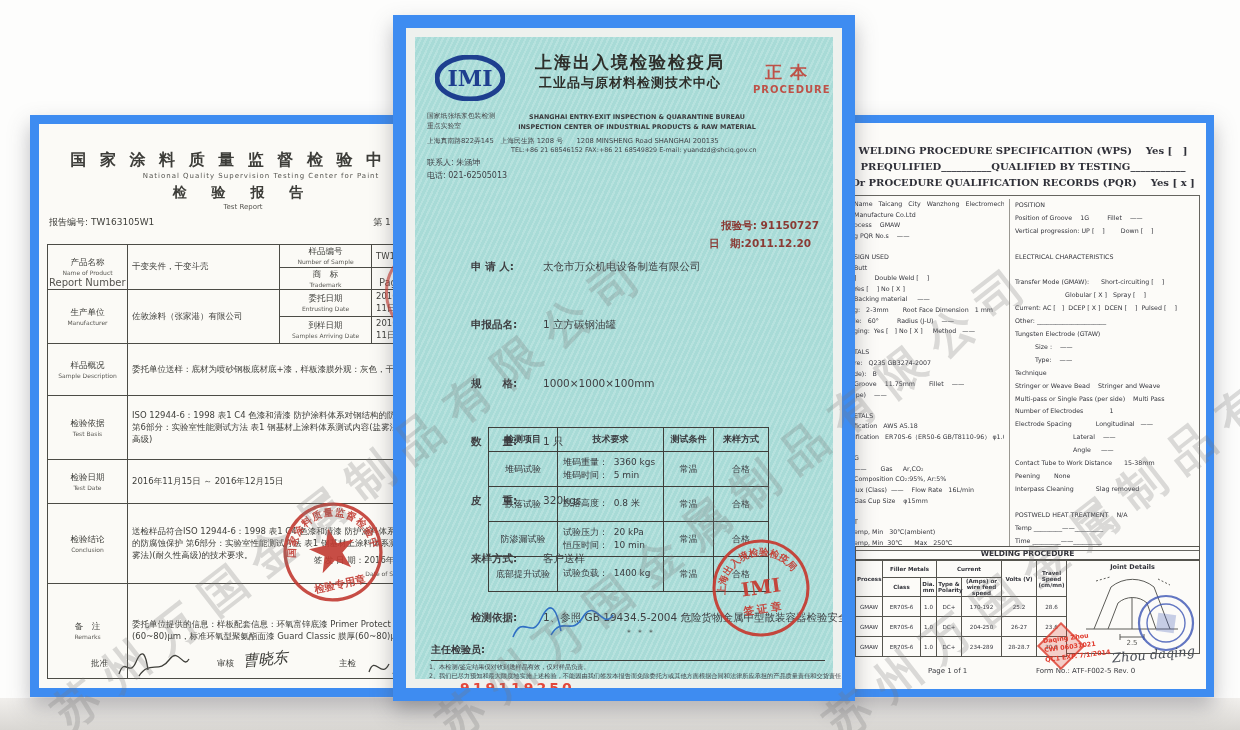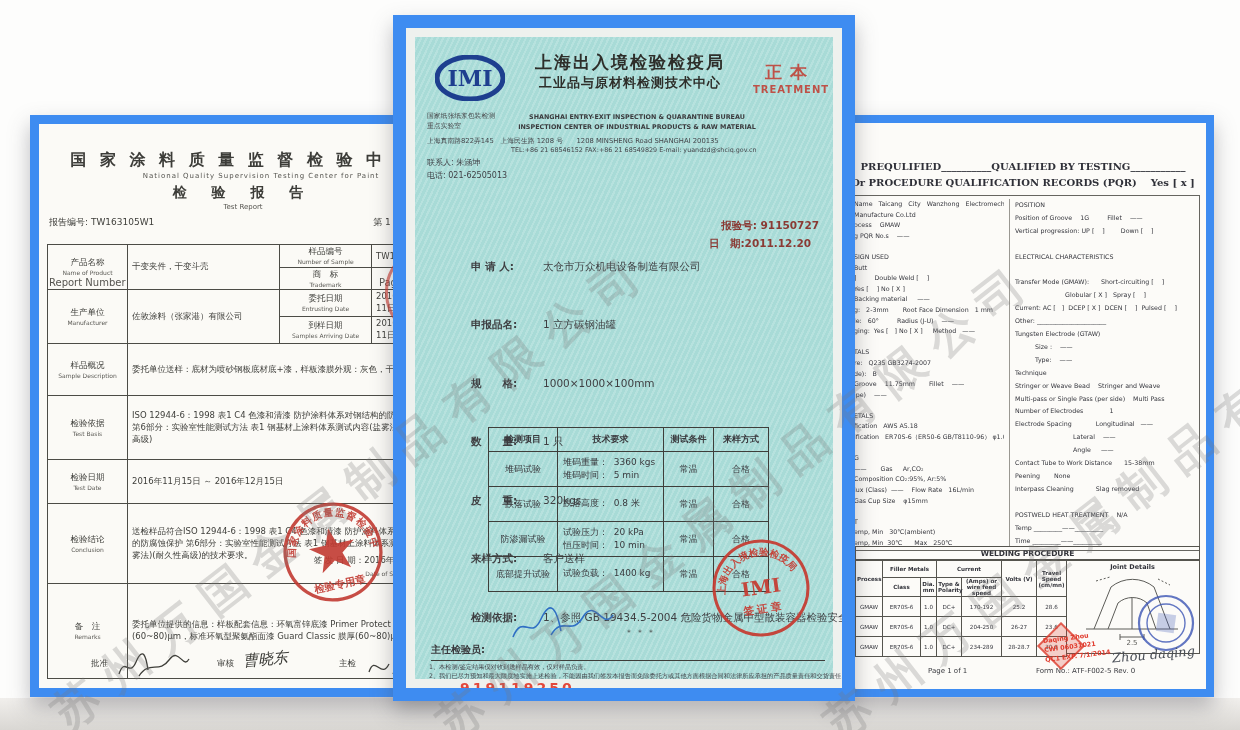--- a/index.html
+++ b/index.html
@@ -271,20 +271,21 @@
         <path d="M50 27 L55.5 42.5 L72 42.5 L58.8 52.3 L64 68 L50 58.4 L36 68 L41.2 52.3 L28 42.5 L44.5 42.5 Z" fill="#c23b32"></path>
         <text x="50" y="85" text-anchor="middle" font-size="10" font-weight="bold" fill="#c23b32">检验专用章</text>
       </svg>
 
       <div class="abs ld-stamp-partial"></div>
     </div>
   </div>
 
   <div class="doc doc-right">
     <div class="paper rd-paper">
+      <div class="abs ctr rd-t rd-t1">WELDING PROCEDURE SPECIFICAITION (WPS)    Yes [   ]</div>
       <div class="abs ctr rd-t rd-t2">PREQULIFIED__________QUALIFIED BY TESTING___________</div>
       <div class="abs ctr rd-t rd-t3">Or PROCEDURE QUALIFICATION RECORDS (PQR)    Yes [ x ]</div>
 
       <div class="abs rd-box">
         <div class="rd-colL">
 
         <div class="rd-line">Name   Taicang   City   Wanzhong   Electromechanical</div>
             <div class="rd-line">Manufacture Co.Ltd</div>
             <div class="rd-line">ocess    GMAW</div>
             <div class="rd-line">g PQR No.s    ——</div>
@@ -454,21 +455,21 @@
           <text x="35" y="31" text-anchor="middle" font-family="DejaVu Serif, serif" font-size="22" font-weight="bold" fill="#1e3f8f">IMI</text>
         </svg>
 
         <div class="abs cd-org">
           <div class="cd-org-l1">上海出入境检验检疫局</div>
           <div class="cd-org-l2">工业品与原材料检测技术中心</div>
         </div>
 
         <div class="abs cd-original">
           <div class="cd-orig-cn">正本</div>
-          <div class="cd-orig-en">TREATMENT</div>
+          <div class="cd-orig-en">PROCEDURE</div>
         </div>
 
         <div class="abs cd-lab">
           <div>国家纸张纸浆包装检测</div>
           <div>重点实验室</div>
         </div>
         <div class="abs cd-orgen">
           <div>SHANGHAI  ENTRY-EXIT  INSPECTION  &amp;  QUARANTINE  BUREAU</div>
           <div>INSPECTION CENTER OF INDUSTRIAL PRODUCTS &amp; RAW MATERIAL</div>
         </div>

